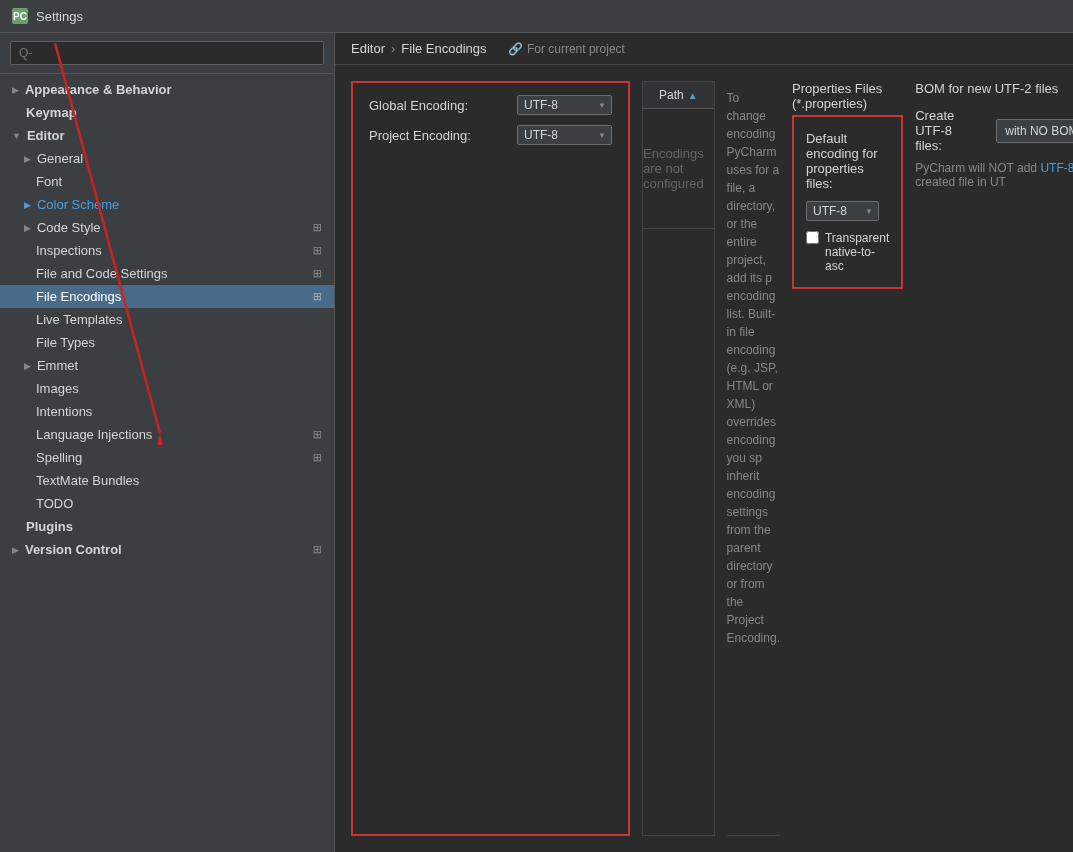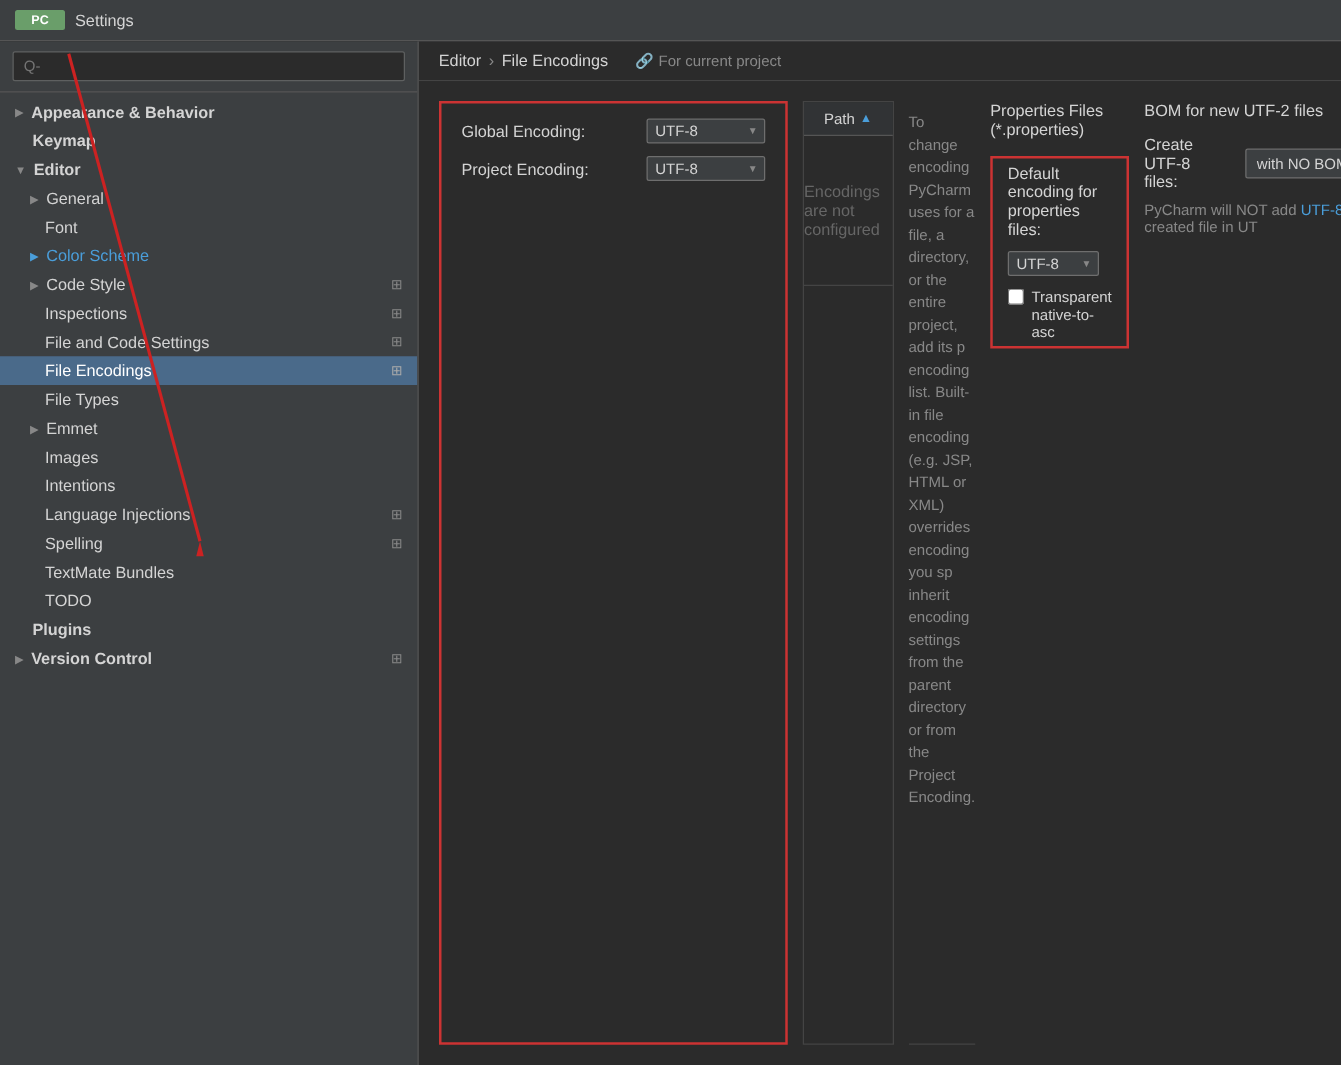--- a/index.html
+++ b/index.html
@@ -1,19 +1,19 @@
 <!DOCTYPE html>
 <html><head>
   <meta charset="utf-8">
   <style>
     * { box-sizing: border-box; margin: 0; padding: 0; }
     body { font-family: 'Segoe UI', Arial, sans-serif; font-size: 13px; background: #2b2b2b; color: #d4d4d4; width: 1073px; height: 852px; overflow: hidden; display: flex; flex-direction: column; }
     
     .title-bar { background: #3c3f41; padding: 8px 12px; display: flex; align-items: center; gap: 8px; border-bottom: 1px solid #555; }
-    .title-bar-icon { width: 40px; height: 16px; background: #6a9e6a; border-radius: 2px; display: flex; align-items: center; justify-content: center; font-size: 10px; color: white; font-weight: bold; flex-shrink: 0; }
+    .title-bar-icon { width: 16px; height: 16px; background: #6a9e6a; border-radius: 2px; display: flex; align-items: center; justify-content: center; font-size: 10px; color: white; font-weight: bold; flex-shrink: 0; }
     .title-bar-text { color: #d4d4d4; font-size: 13px; }
     
     .main-container { display: flex; flex: 1; overflow: hidden; }
     
     .sidebar { width: 335px; background: #3c3f41; border-right: 1px solid #555; display: flex; flex-direction: column; overflow: hidden; flex-shrink: 0; }
     .search-bar { padding: 8px 10px; border-bottom: 1px solid #555; }
     .search-input { width: 100%; background: #2b2b2b; border: 1px solid #5e6060; color: #d4d4d4; padding: 4px 8px; font-size: 12px; border-radius: 2px; outline: none; }
     
     .tree { flex: 1; overflow-y: auto; padding: 4px 0; }
     .tree-item { padding: 4px 12px; cursor: pointer; display: flex; align-items: center; gap: 4px; white-space: nowrap; }
@@ -39,23 +39,23 @@
     .select-wrapper { position: relative; display: inline-block; }
     .select-wrapper::after { content: '▼'; position: absolute; right: 6px; top: 50%; transform: translateY(-50%); font-size: 8px; color: #888; pointer-events: none; }
     
     .path-header { border-bottom: 1px solid #555; padding: 6px 16px; display: flex; align-items: center; gap: 4px; color: #d4d4d4; font-size: 12px; background: #313335; }
     .path-sort { color: #4a9eda; font-size: 10px; }
     
     .empty-area { flex: 1; min-height: 120px; display: flex; align-items: center; justify-content: center; color: #666; font-size: 13px; border-bottom: 1px solid #444; }
     
     .description-text { color: #888; font-size: 12px; line-height: 1.5; padding: 8px 0; border-bottom: 1px solid #444; }
     
-    .properties-section { display: flex; flex-direction: column; gap: 10px; }
+    .properties-section { display: flex; flex-direction: column; }
     .section-title { color: #d4d4d4; font-size: 13px; margin-bottom: 4px; }
-    .properties-box { border: 2px solid #cc3333; padding: 4px 12px; display: flex; align-items: center; gap: 10px; background: #2b2b2b; flex-wrap: wrap; }
+    .properties-box { border: 2px solid #cc3333; padding: 14px 12px; display: flex; align-items: center; gap: 10px; background: #2b2b2b; flex-wrap: wrap; }
     .properties-label { color: #d4d4d4; }
     .checkbox-row { display: flex; align-items: flex-start; gap: 6px; }
     .checkbox-label { color: #d4d4d4; font-size: 12px; }
     
     .bom-section { display: flex; flex-direction: column; gap: 8px; }
     .create-row { display: flex; align-items: center; gap: 8px; }
     .create-label { color: #d4d4d4; }
     .create-select-wrapper { position: relative; display: inline-block; }
     .create-select-wrapper::after { content: '▼'; position: absolute; right: 8px; top: 50%; transform: translateY(-50%); font-size: 8px; color: #888; pointer-events: none; }
     .create-select { background: #3c3f41; border: 1px solid #6e6e6e; color: #d4d4d4; padding: 4px 28px 4px 8px; font-size: 12px; cursor: pointer; appearance: none; -webkit-appearance: none; border-radius: 2px; min-width: 180px; margin-left: 34px; }
@@ -125,20 +125,23 @@
       <div class="tree-item indent-2">
         <span>File and Code Settings</span>
         <span class="icon-copy">⊞</span>
       </div>
 
       <div class="tree-item indent-2 selected">
         <span>File Encodings</span>
         <span class="icon-copy" style="color:#aaa;">⊞</span>
       </div>
 
+      <div class="tree-item indent-2">
+        <span>Live Templates</span>
+      </div>
 
       <div class="tree-item indent-2">
         <span>File Types</span>
       </div>
 
       <div class="tree-item indent-1">
         <span class="arrow">▶</span>
         <span>Emmet</span>
       </div>
 

